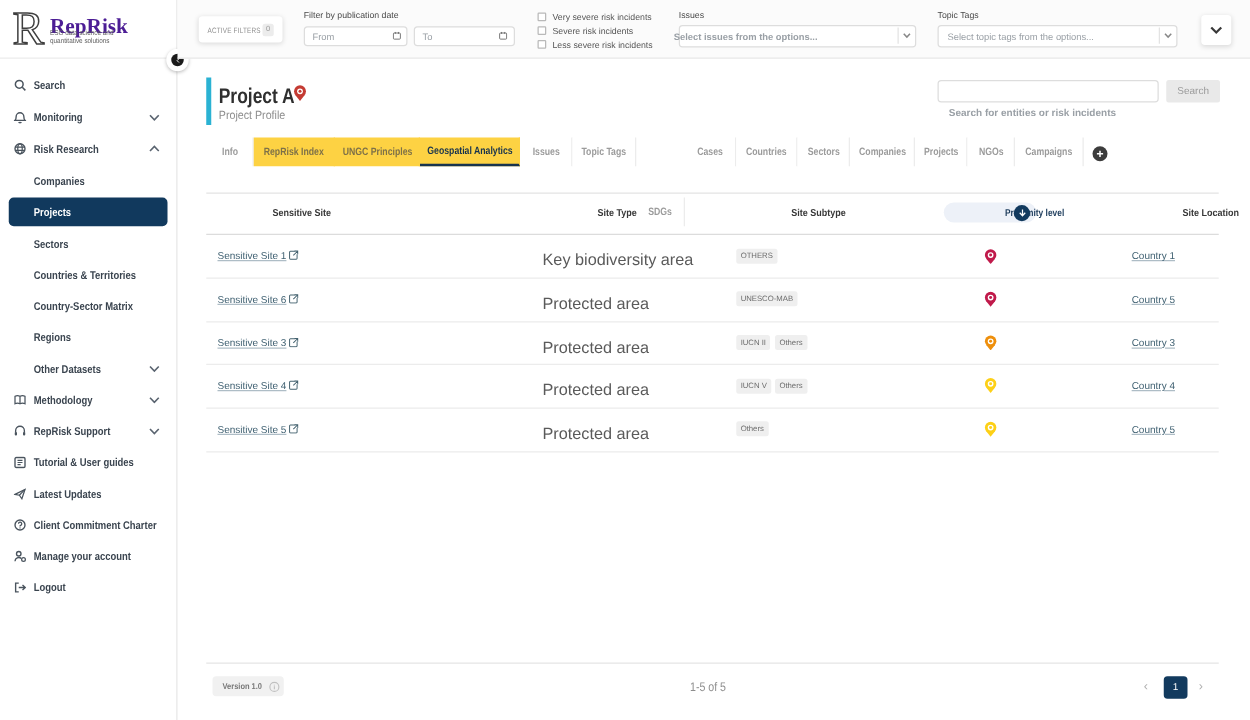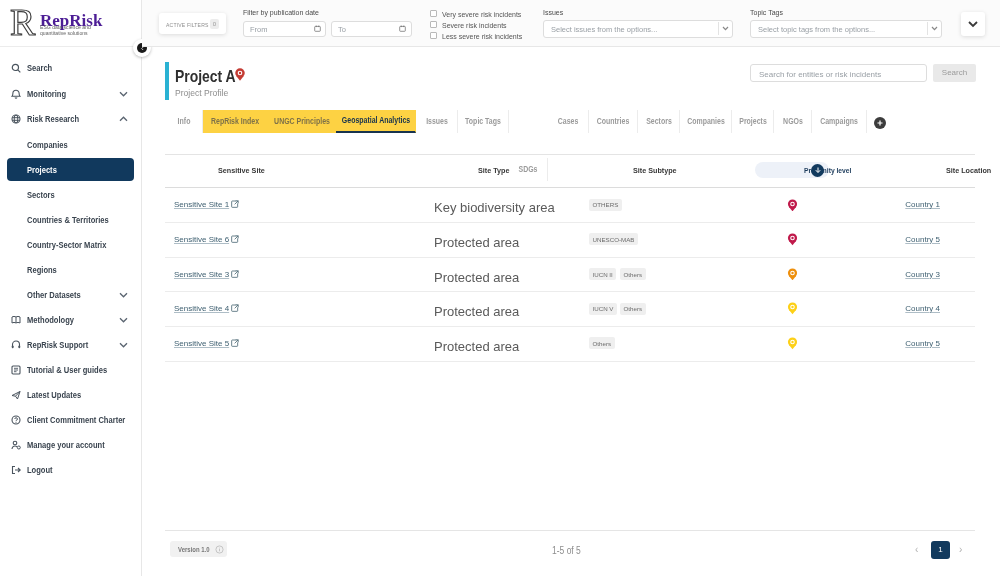--- a/index.html
+++ b/index.html
@@ -194,21 +194,21 @@
 
 <div class="cb" style="left:430px; top:10px;"></div>
 <div class="cbl" style="left:442px; top:10.5px;">Very severe risk incidents</div>
 <div class="cb" style="left:430px; top:21px;"></div>
 <div class="cbl" style="left:442px; top:21.5px;">Severe risk incidents</div>
 <div class="cb" style="left:430px; top:32px;"></div>
 <div class="cbl" style="left:442px; top:32.5px;">Less severe risk incidents</div>
 
 <div class="lbl" style="left:543px; top:8.5px;">Issues</div>
 <div class="inp" style="left:543px; top:19.5px; width:190px; height:18px;"></div>
-<div class="ph" style="left:551px; top:25px;">Select issues from the options...</div>
+<div class="ph" style="left:539px; top:25px;font-weight:bold;">Select issues from the options...</div>
 <div class="abs" style="left:718px; top:22px; width:1px; height:13px; background:#e3e3e3;"></div>
 <svg class="abs" style="left:722px; top:26px;" width="7" height="5" viewBox="0 0 7 5">
       <path d="M1 1 L3.5 3.7 L6 1" stroke="#888" stroke-width="1.2" fill="none"></path>
     </svg>
 
 <div class="lbl" style="left:750px; top:8.5px;">Topic Tags</div>
 <div class="inp" style="left:750px; top:19.5px; width:192px; height:18px;"></div>
 <div class="ph" style="left:758px; top:25px;">Select topic tags from the options...</div>
 <div class="abs" style="left:927px; top:22px; width:1px; height:13px; background:#e3e3e3;"></div>
 <svg class="abs" style="left:931px; top:26px;" width="7" height="5" viewBox="0 0 7 5">
@@ -224,21 +224,21 @@
 <div class="abs" style="left:175px; top:67px; font-size:17px; font-weight:bold; color:#2f2f2f;"><span class="cx">Project A</span></div>
 <svg class="abs" style="left:234px; top:68px;" width="12" height="13" viewBox="0 0 24 26">
   <circle cx="12" cy="10" r="9.5" fill="#c43b33"></circle>
   <path d="M4.5 16 L12 25.5 L19.5 16 Z" fill="#c43b33"></path>
   <circle cx="12" cy="10" r="4.6" fill="#fff"></circle>
   <circle cx="12" cy="10" r="2.4" fill="#c43b33"></circle>
 </svg>
 <div class="abs" style="left:175px; top:87px; font-size:9.5px; color:#8d8d8d;"><span class="cx" style="transform:scaleX(0.9);">Project Profile</span></div>
 
 <div class="inp" style="left:750px; top:64px; width:177px; height:18px; background:#fff;"></div>
-<div class="ph" style="left:759px; top:70px; font-size:8px;">Search for entities or risk incidents</div>
+<div class="ph" style="left:759px; top:86px; font-size:8px;font-weight:bold;">Search for entities or risk incidents</div>
 <div class="abs" style="left:933px; top:64px; width:43px; height:18px; background:#e9e9e9; border-radius:2px; color:#9b9b9b; font-size:8px; text-align:center; line-height:18px;">Search</div>
 
 <div id="tabs">
       <div class="tab" style="left:165px; width:38px;">
         <span class="t">Info</span>
       </div>
       <div class="tab yellow" style="left:203px; width:65px;">
         <span class="t">RepRisk Index</span>
       </div>
       <div class="tab yellow" style="left:268px; width:68px;">

